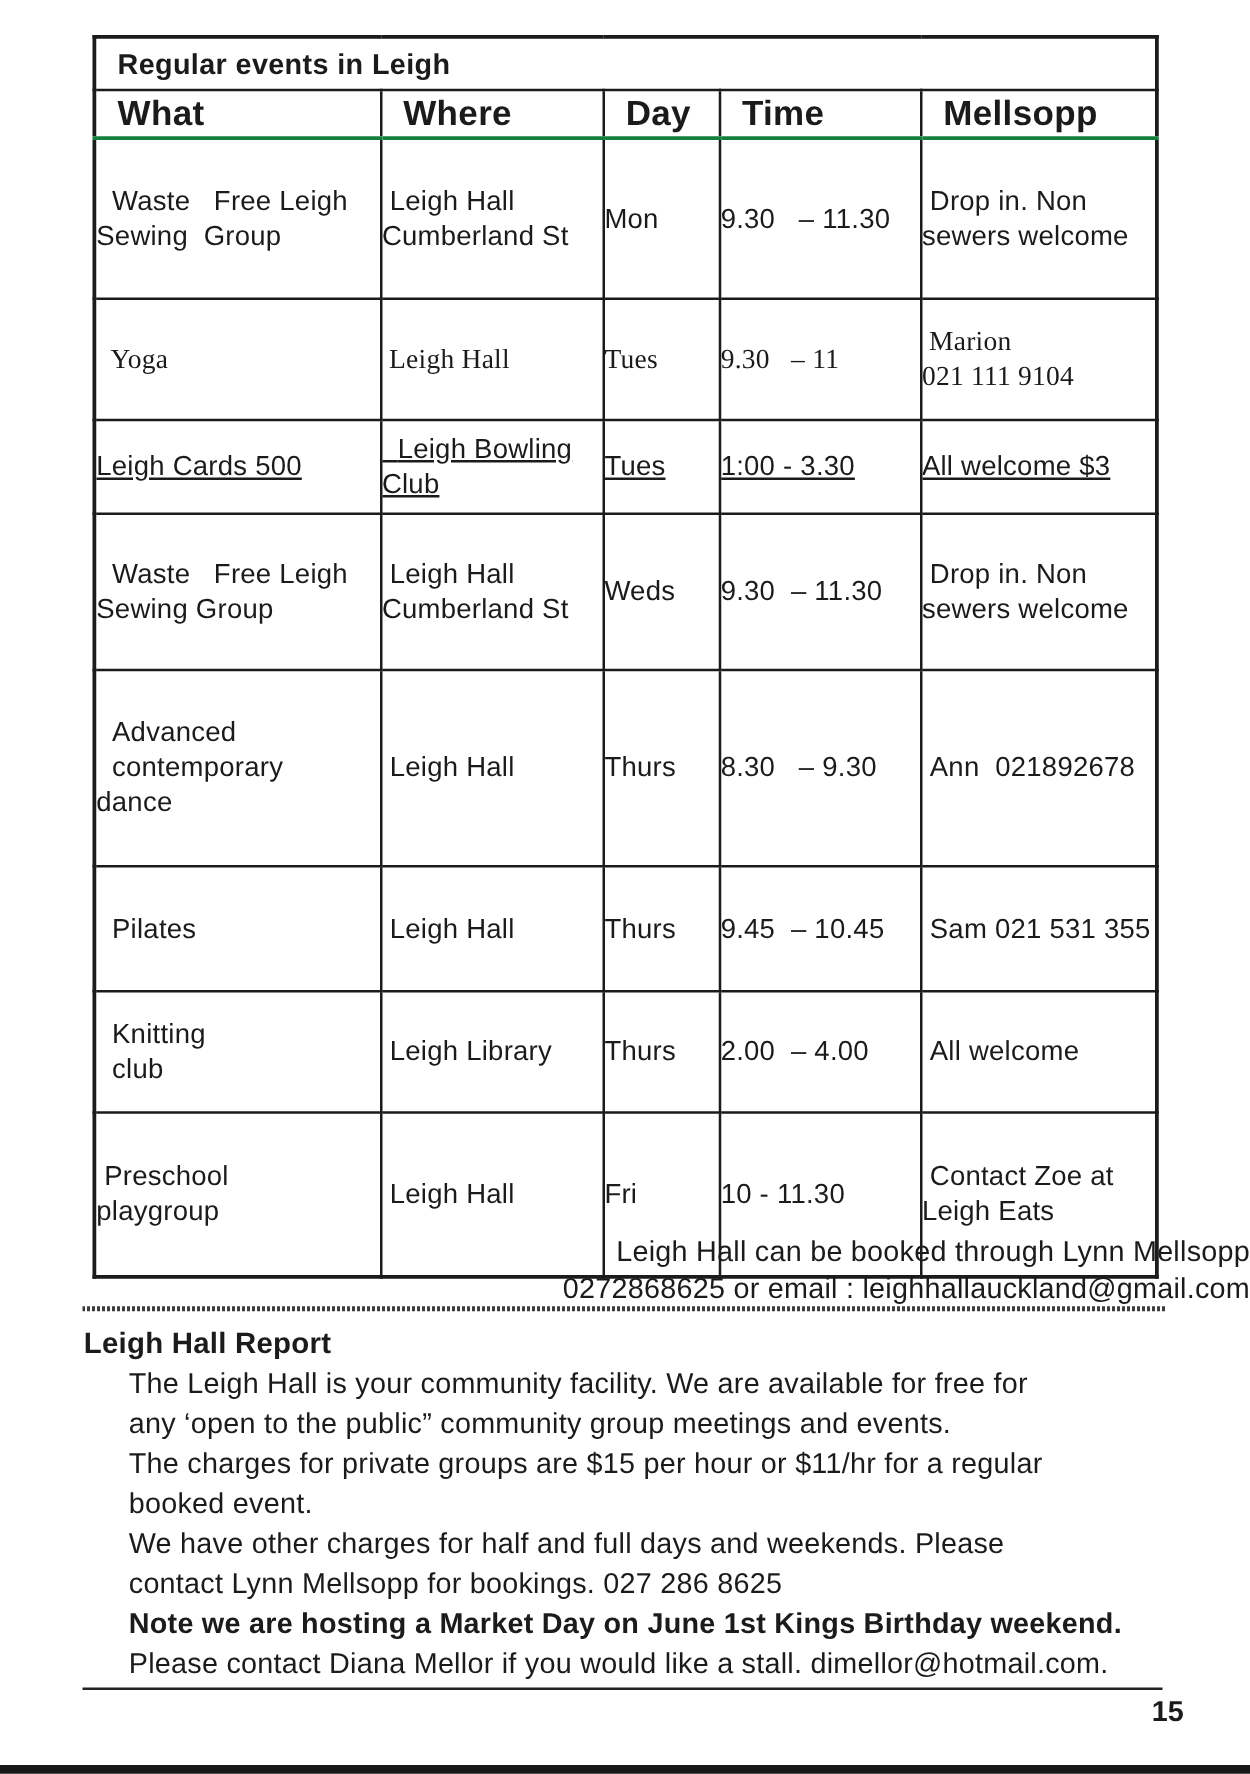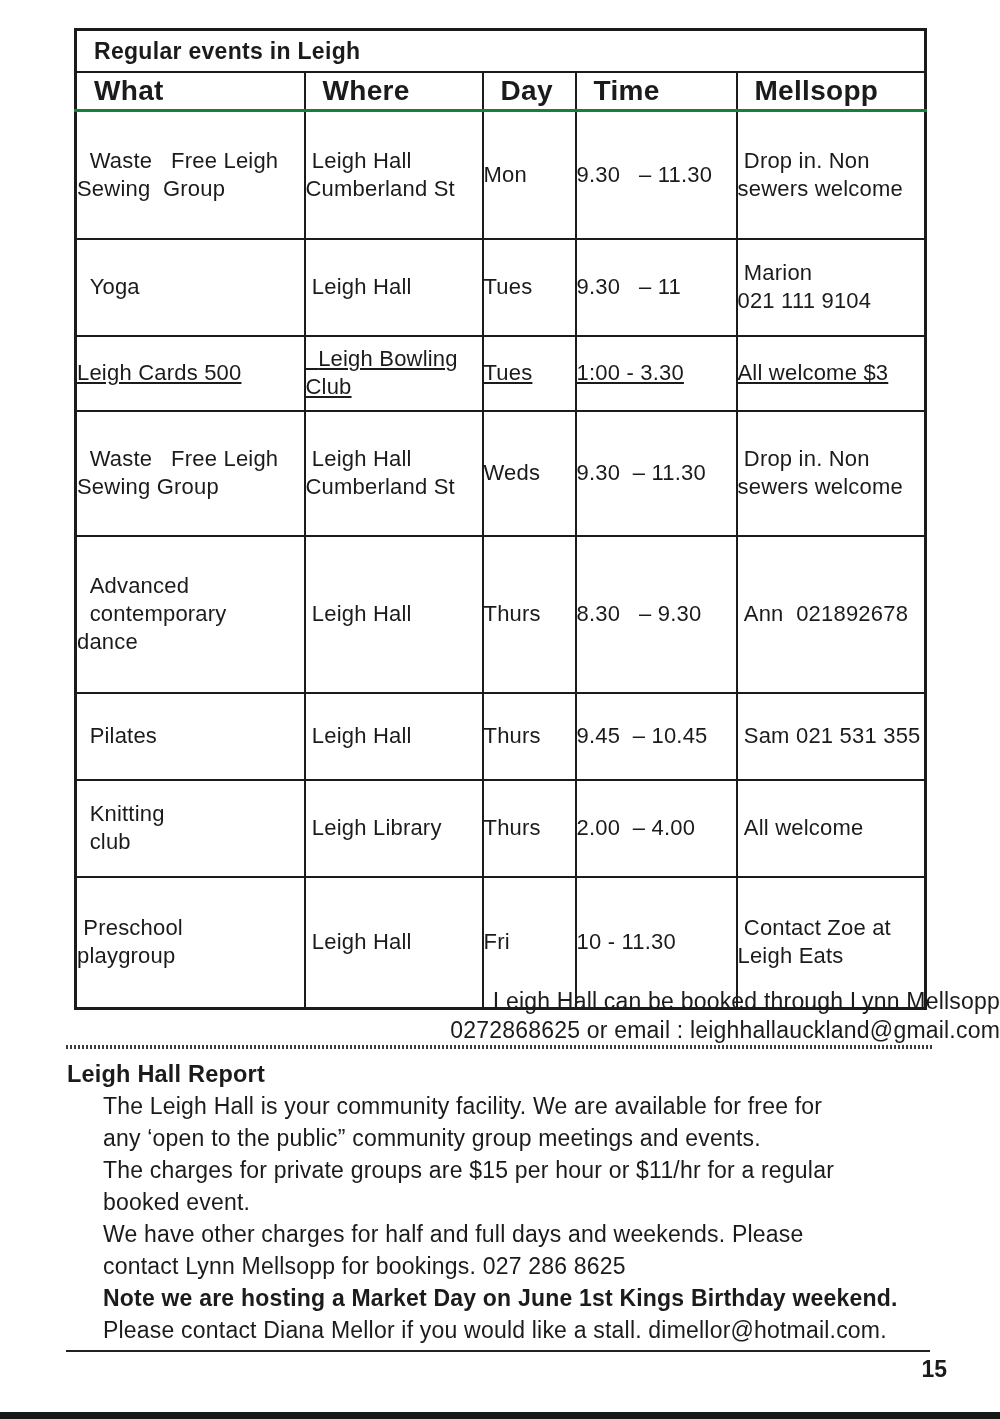--- a/index.html
+++ b/index.html
@@ -34,25 +34,25 @@
     padding-left:17px; letter-spacing:0.3px;
     border-bottom:3px solid #15803d;
   }
   td.c-what    { padding-left:5px; }
   td.c-where   { padding-left:4px; }
   td.c-day     { padding-left:8px; vertical-align:middle; }
   td.c-time    { padding-left:8px; }
   td.c-details { padding-left:4px; }
 
   tr.rh-1 { height:128px; }
-  tr.rh-2 { height:97px;  }
+  tr.rh-2 { height:97px;font-family:Liberation Serif, serif;  }
   tr.rh-3 { height:75px;text-decoration:underline;  }
   tr.rh-4 { height:125px; }
   tr.rh-5 { height:157px; }
-  tr.rh-6 { height:87px; }
+  tr.rh-6 { height:100px; }
   tr.rh-7 { height:97px;  }
   tr.rh-8 { height:132px; }
 
   
   .booking-note {
     position:absolute; left:0; top:987px; width:1000px;
     text-align:right; font-size:23px; line-height:29px;
     letter-spacing:0.2px;
   }
 

